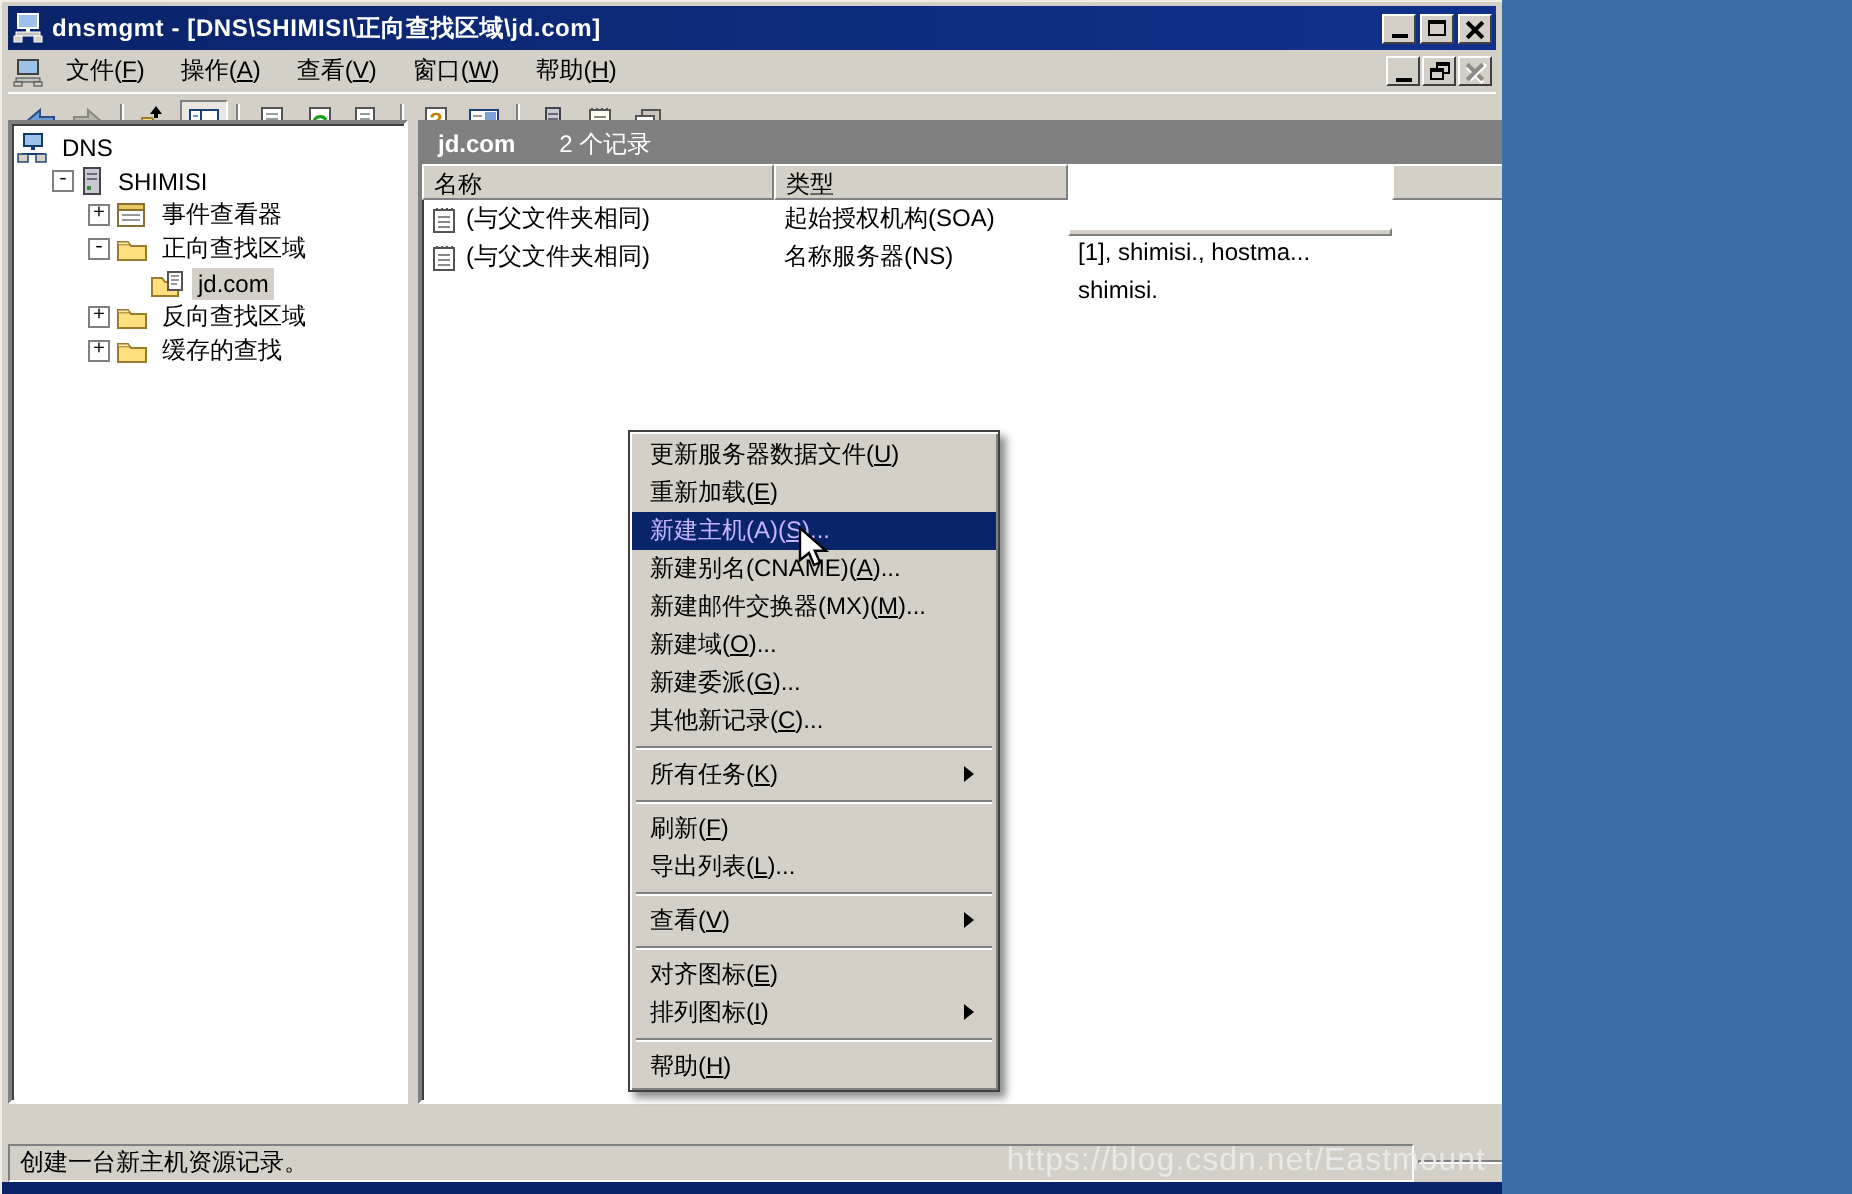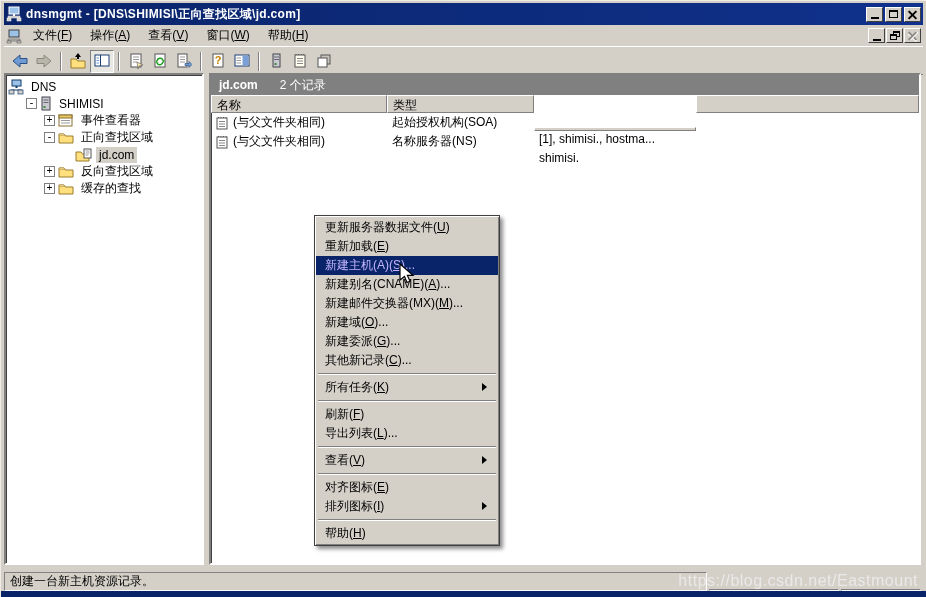--- a/index.html
+++ b/index.html
@@ -1,18 +1,18 @@
 <!DOCTYPE html>
 <html><head>
 <meta charset="utf-8">
 <style>
   * { margin:0; padding:0; box-sizing:border-box; }
   body { background:#3a6ea5; font-family:"Liberation Sans", sans-serif; }
   .window {
-    position:relative; width:926px; height:597px;
+    position:relative; width:751px; height:597px;
     background:#d4d0c8; overflow:hidden;
     border-left:1px solid #f0ede6; border-top:1px solid #f0ede6;
   }
   
   .titlebar {
     position:absolute; top:2px; left:3px; right:3px; height:22px;
     background:linear-gradient(90deg,#0a246a,#10318c);
     display:flex; align-items:center; padding:0 2px; color:#fff;
   }
   .titlebar .title { font-size:12px; font-weight:bold; margin-left:4px; letter-spacing:.3px; white-space:nowrap; }
@@ -43,21 +43,21 @@
   
   .toolbar {
     position:absolute; top:47px; left:3px; right:3px; height:27px;
     display:flex; align-items:center; background:#d4d0c8; padding-left:4px;
     border-bottom:1px solid #808080;
   }
   .tbtn { width:24px; height:23px; display:flex; align-items:center; justify-content:center; border:1px solid transparent; }
   .tbtn.pressed { border-color:#808080 #fff #fff #808080; background:#e9e7e1; }
   .tsep { width:2px; height:19px; border-left:1px solid #808080; border-right:1px solid #fff; margin:0 4px; }
   
-  .main { position:absolute; top:72px; left:3px; width:917px; height:492px; display:flex;justify-content:center; }
+  .main { position:absolute; top:59px; left:3px; width:917px; height:492px; display:flex;justify-content:center; }
   .pane-sunken { border:2px solid; border-color:#808080 #fff #fff #808080; box-shadow:inset 1px 1px 0 #404040; background:#fff; }
   .tree-panel { width:200px; overflow:hidden; padding:3px 0 0 2px; }
   .splitter { width:5px; background:#d4d0c8; }
   .list-panel { flex:1; display:flex; flex-direction:column; overflow:hidden; }
   
   .trow { height:17px; display:flex; align-items:center; font-size:12px; white-space:nowrap; }
   .indent1{ padding-left:18px; } .indent2{ padding-left:36px; } .indent3{ padding-left:67px; }
   .expbox {
     width:11px; height:11px; border:1px solid #808080; background:#fff;
     font-size:10px; line-height:9px; text-align:center; margin-right:3px;
@@ -83,21 +83,21 @@
     position:absolute; left:313px; top:214px; width:186px;
     background:#d4d0c8; border:1px solid #404040; padding:2px 1px;
     box-shadow:inset 1px 1px 0 #fff, inset -1px -1px 0 #808080, 3px 3px 4px rgba(0,0,0,.45);
     font-size:12px;
   }
   .mi { height:19px; line-height:19px; padding:0 18px 0 9px; position:relative; white-space:nowrap; color:#000; }
   .mi.hl { background:#0a246a; color:#c4b5fd; }
   .msep { height:2px; border-top:1px solid #808080; border-bottom:1px solid #fff; margin:3px 2px; }
   .subarrow { position:absolute; right:7px; top:5px; width:0; height:0; border:4px solid transparent; border-left:5px solid #000; }
   
-  .statusbar { position:absolute; top:570px; left:3px; width:917px; height:20px; display:flex; gap:2px; align-items:flex-end; }
+  .statusbar { position:absolute; top:570px; left:3px; width:917px; height:20px; display:flex; gap:2px; align-items:center; }
   .spanel { border:1px solid; border-color:#808080 #fff #fff #808080; font-size:12px; display:flex; align-items:center; padding:0 5px; color:#000; }
   .sp1 { flex:1; } .sp2 { width:130px; } .sp3 { width:80px; }
   .bottomstrip { position:absolute; left:0; bottom:0; width:100%; height:6px; background:#0a246a; }
   .watermark { position:absolute; right:8px; top:571px; font-size:16px; color:rgba(235,235,235,.9); letter-spacing:.5px; }
   .cursor { position:absolute; left:398px; top:262px; pointer-events:none; }
   svg { display:block; }
 </style>
 </head>
 <body>
 

